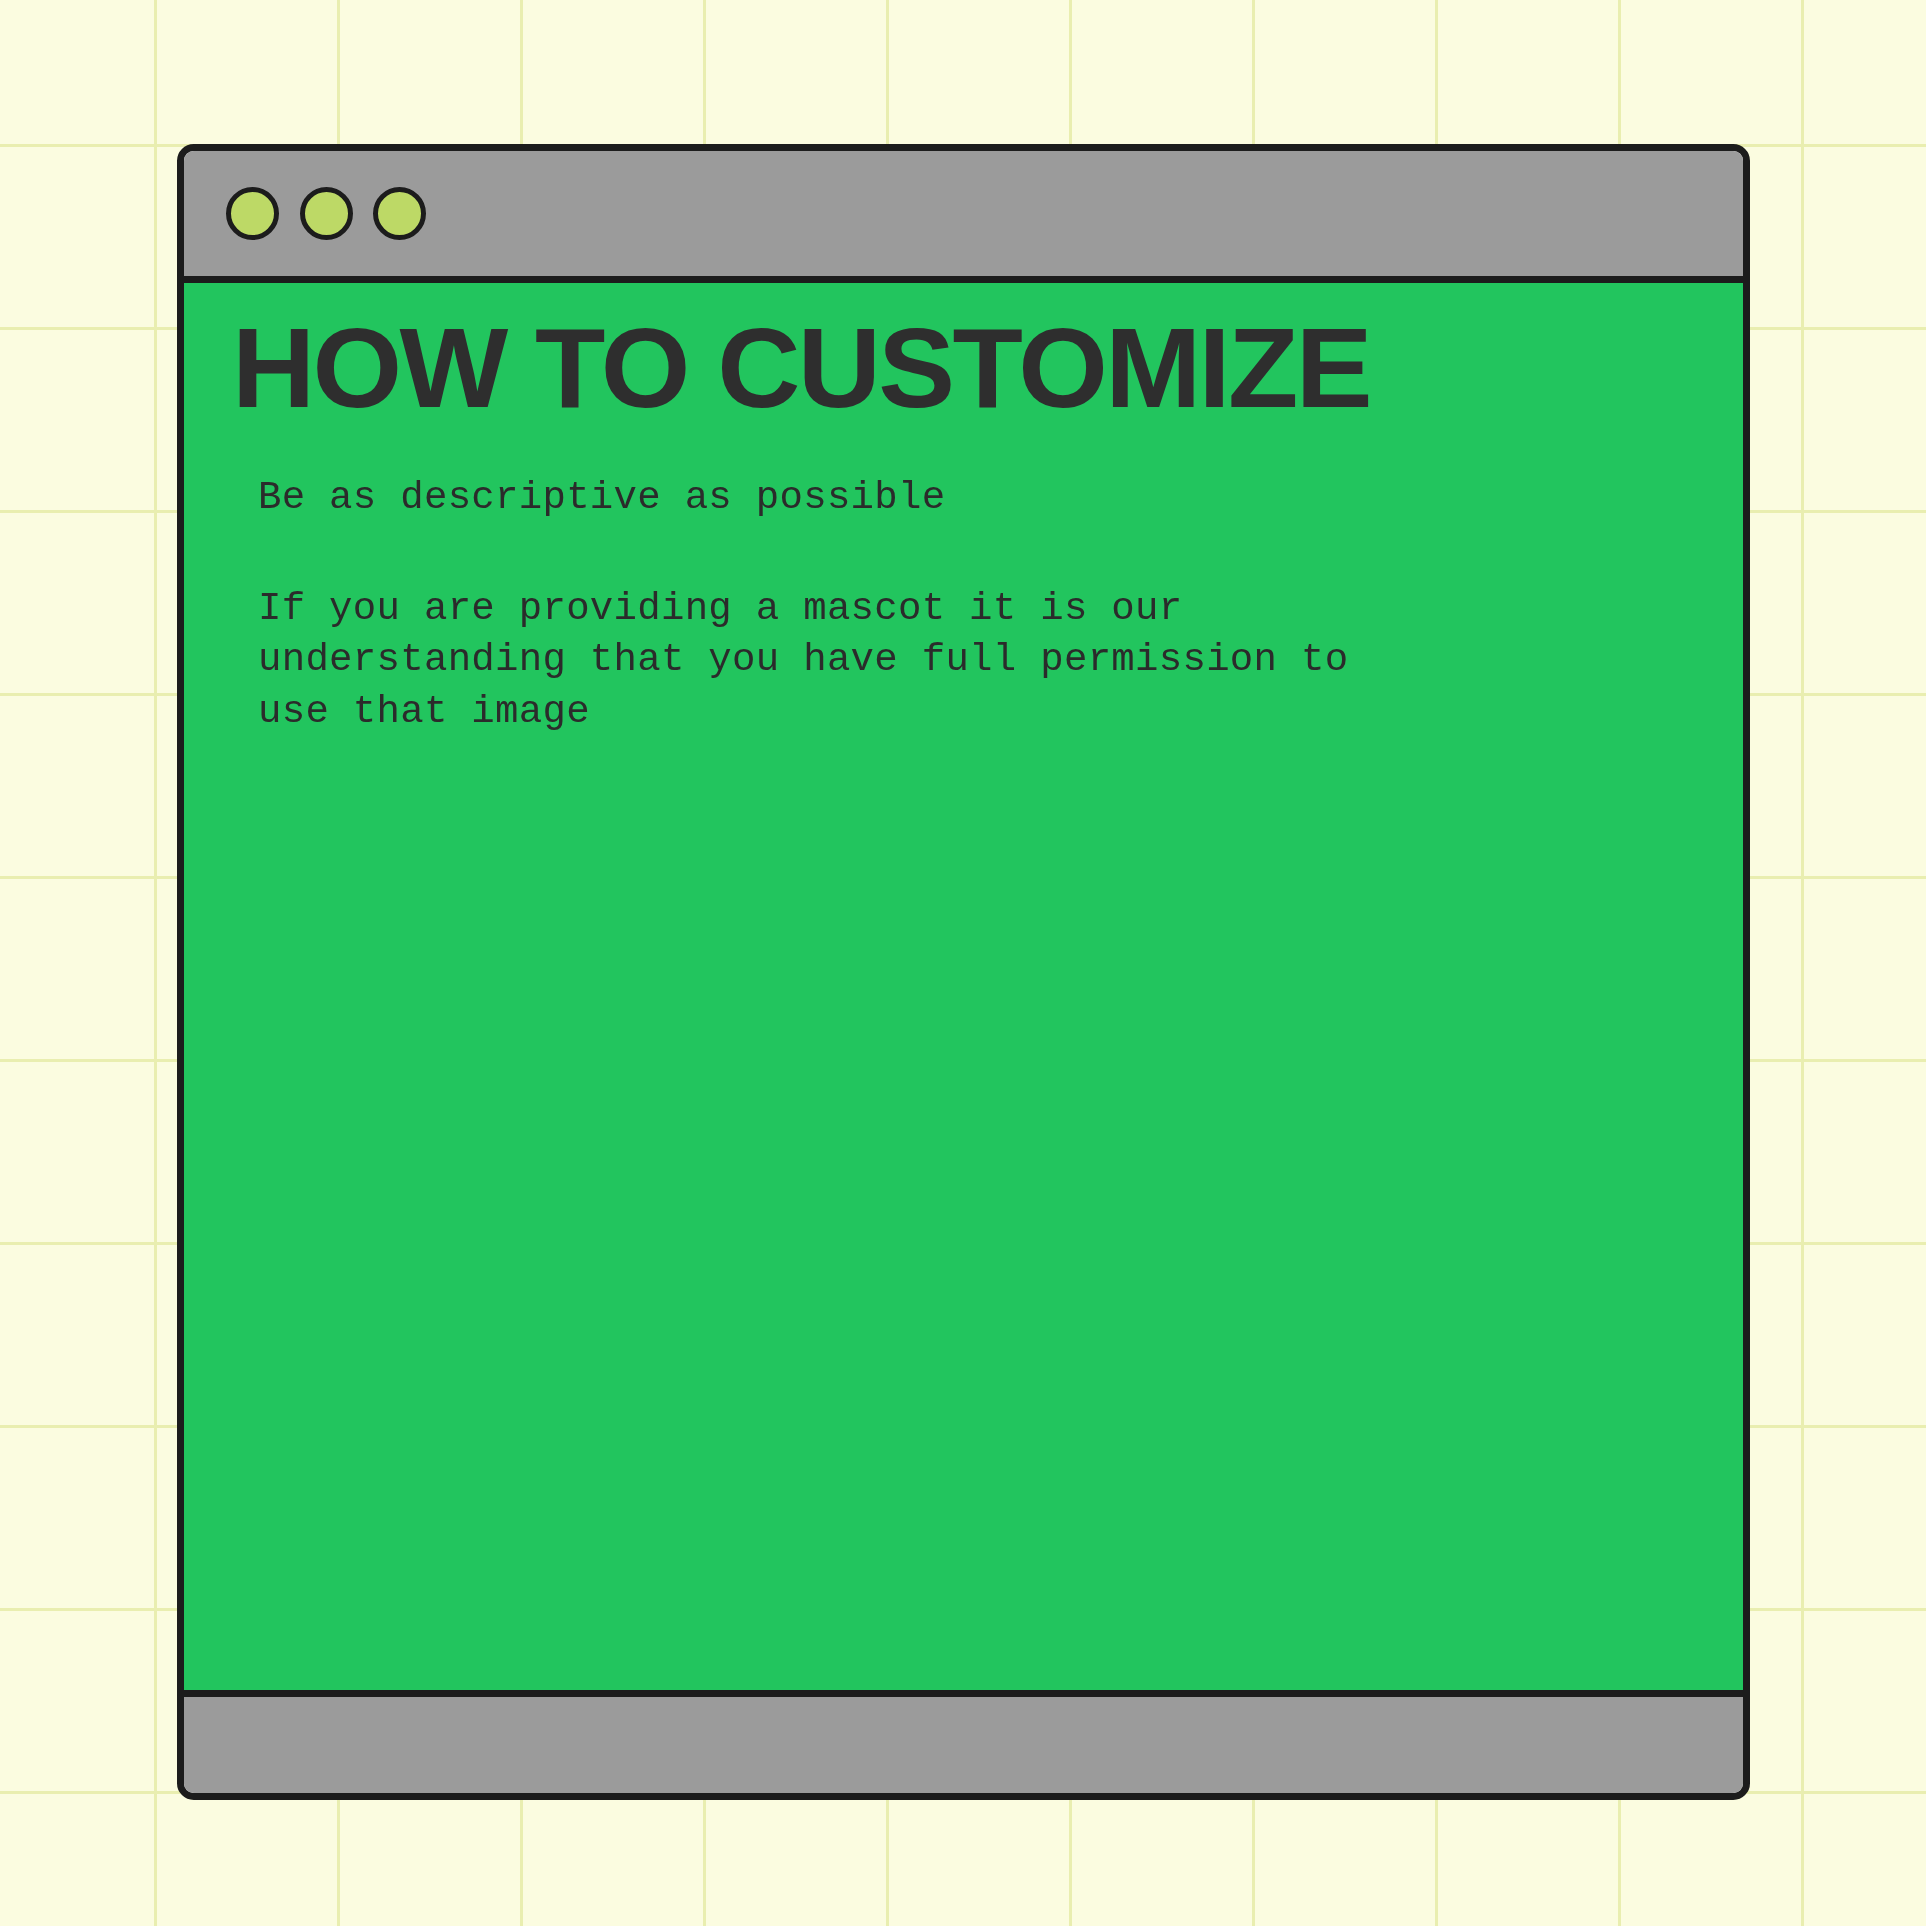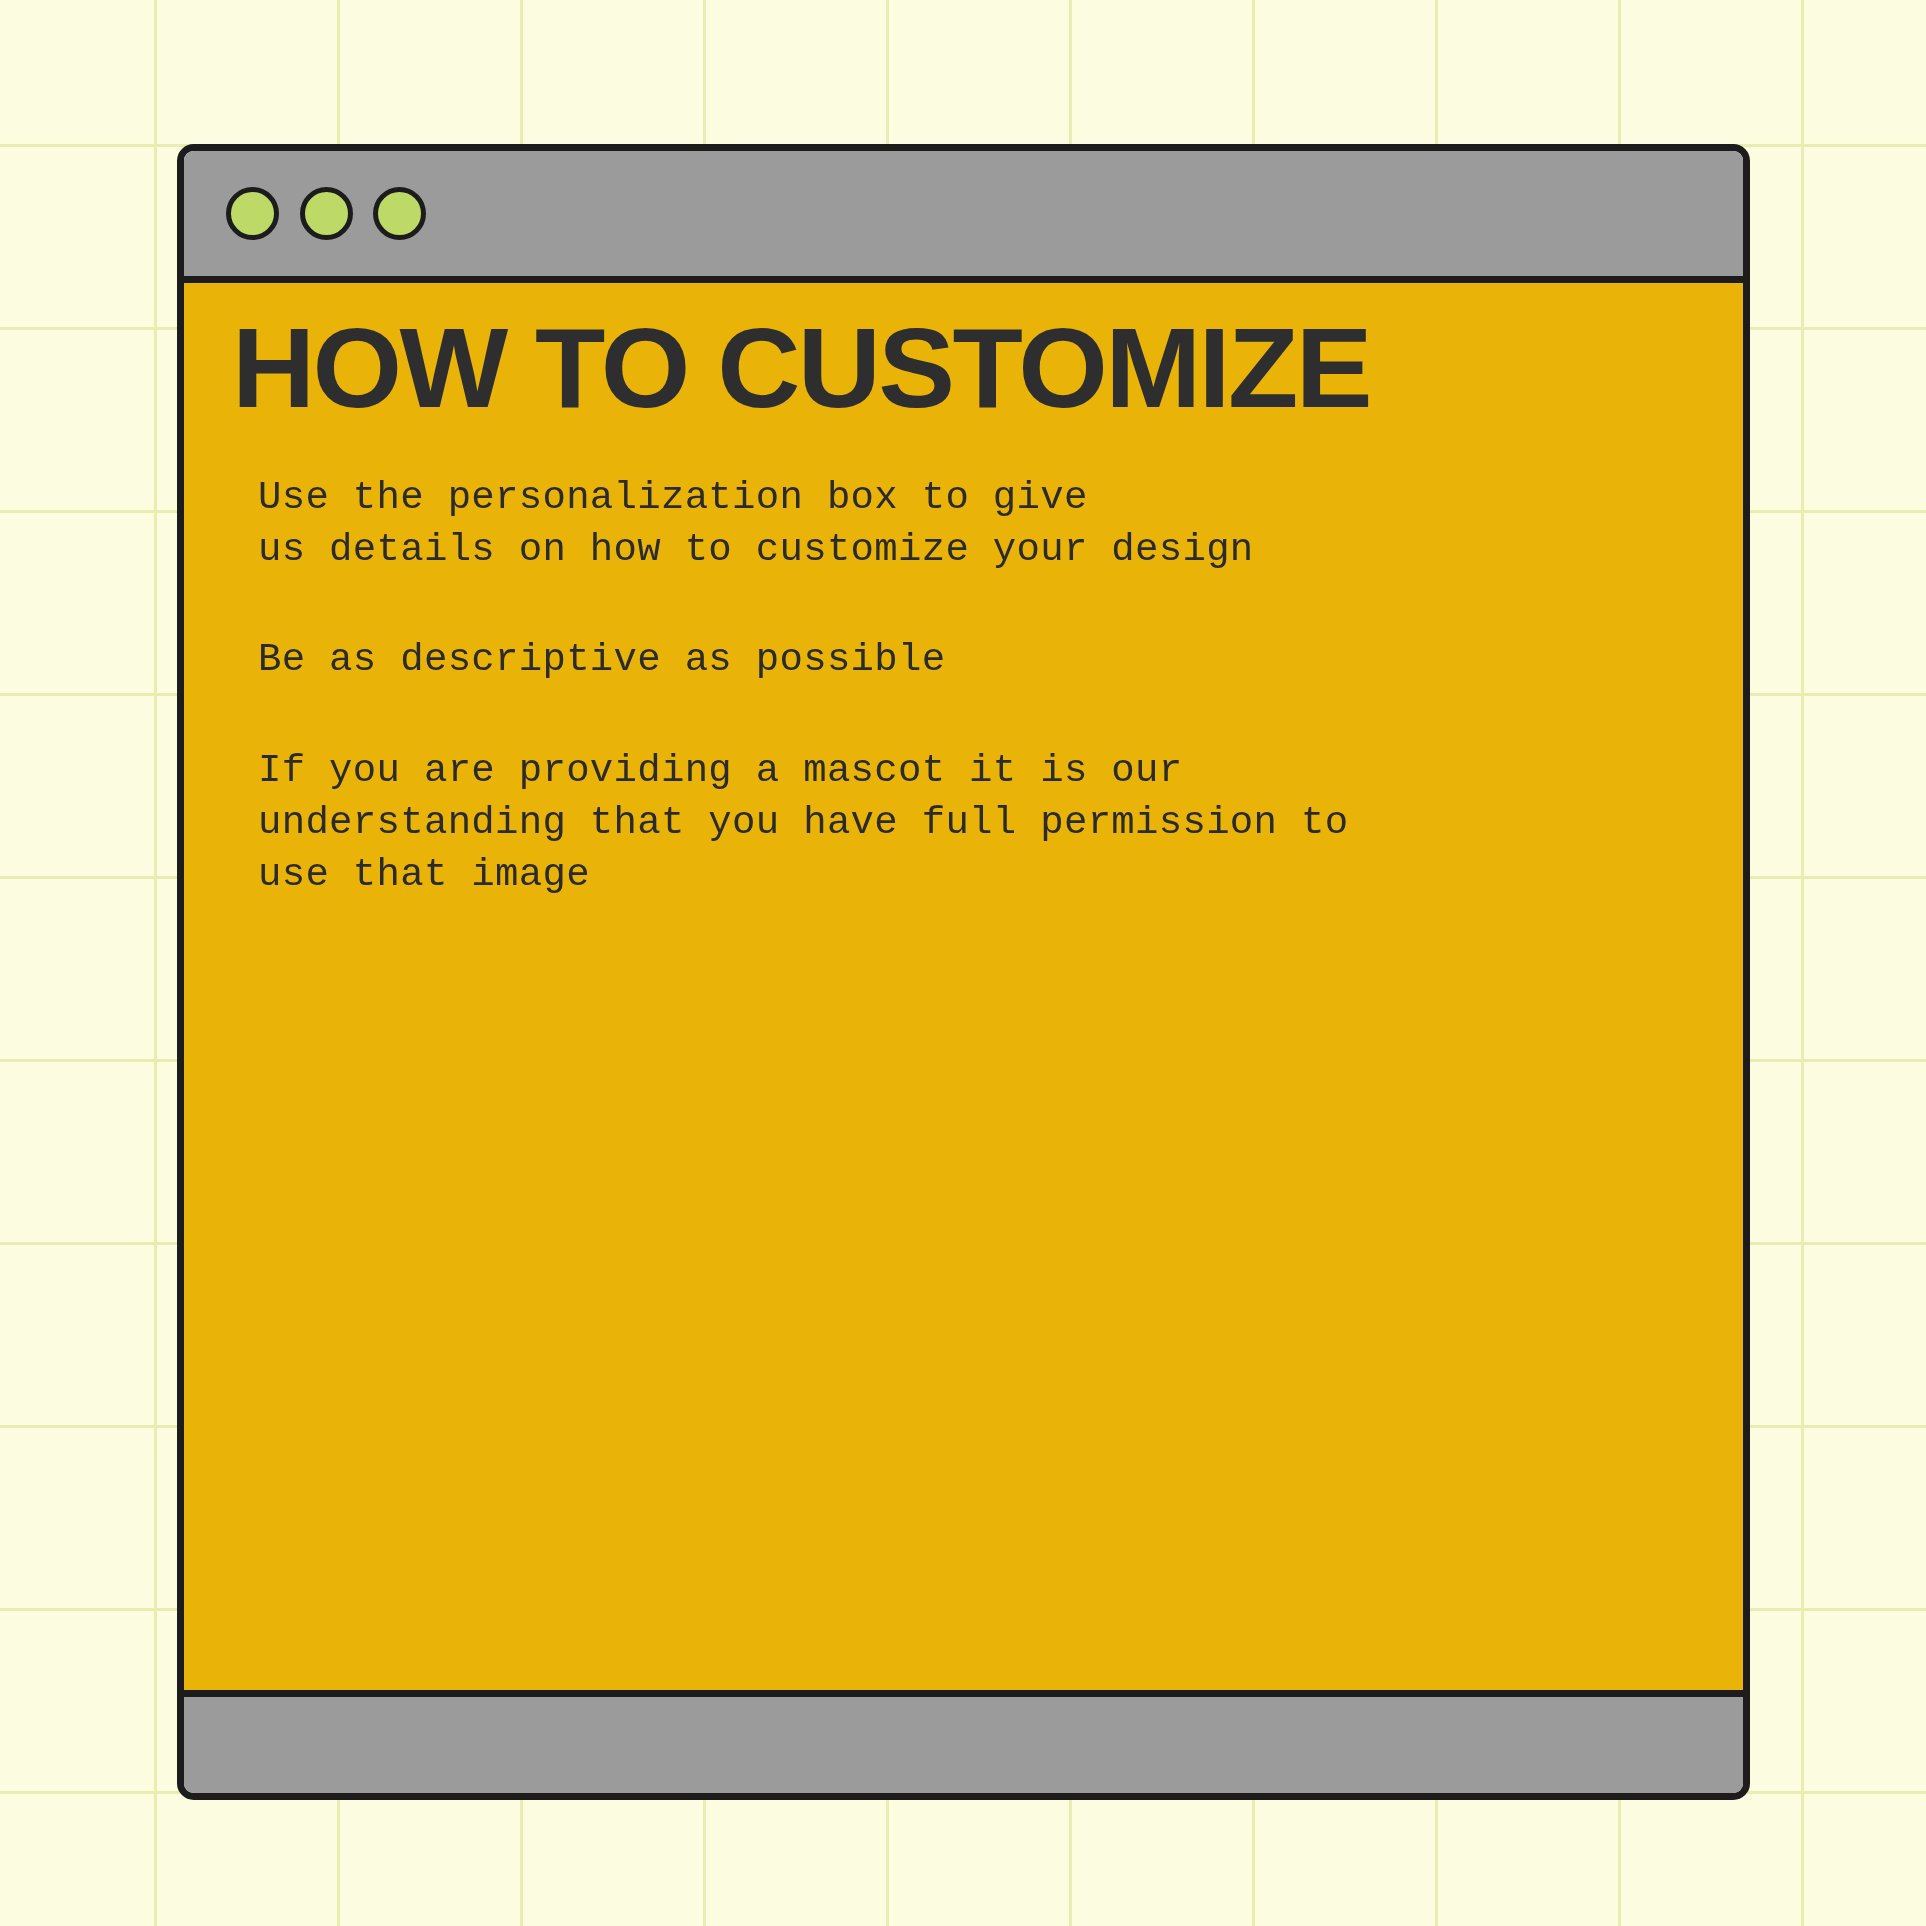--- a/index.html
+++ b/index.html
@@ -51,21 +51,21 @@
     height: 53px;
     border-radius: 50%;
     background: #bdd966;
     border: 5.8px solid #1c1c1c;
     box-sizing: border-box;
     margin-right: 20.5px;
   }
 
   .content {
     flex: 1 1 auto;
-    background: #eab308;
+    background: #22c55e;
     padding: 26px 48px 0 48px;
     box-sizing: border-box;
     overflow: hidden;
   }
 
   .page-title {
     font-family: "Liberation Sans", sans-serif;
     font-weight: bold;
     font-size: 113px;
     letter-spacing: -2.6px;
@@ -111,22 +111,20 @@
   <div class="titlebar">
     <div class="dot"></div>
     <div class="dot"></div>
     <div class="dot"></div>
   </div>
 
   <div class="content">
     <h1 class="page-title">HOW TO CUSTOMIZE</h1>
 
     <div class="body-block">
-      <p class="para">Use the personalization box to give
-us details on how to customize your design</p>
       <p class="para">Be as descriptive as possible</p>
       <p class="para">If you are providing a mascot it is our
 understanding that you have full permission to
 use that image</p>
     </div>
   </div>
 
   <div class="footerbar"></div>
 </div>
 

